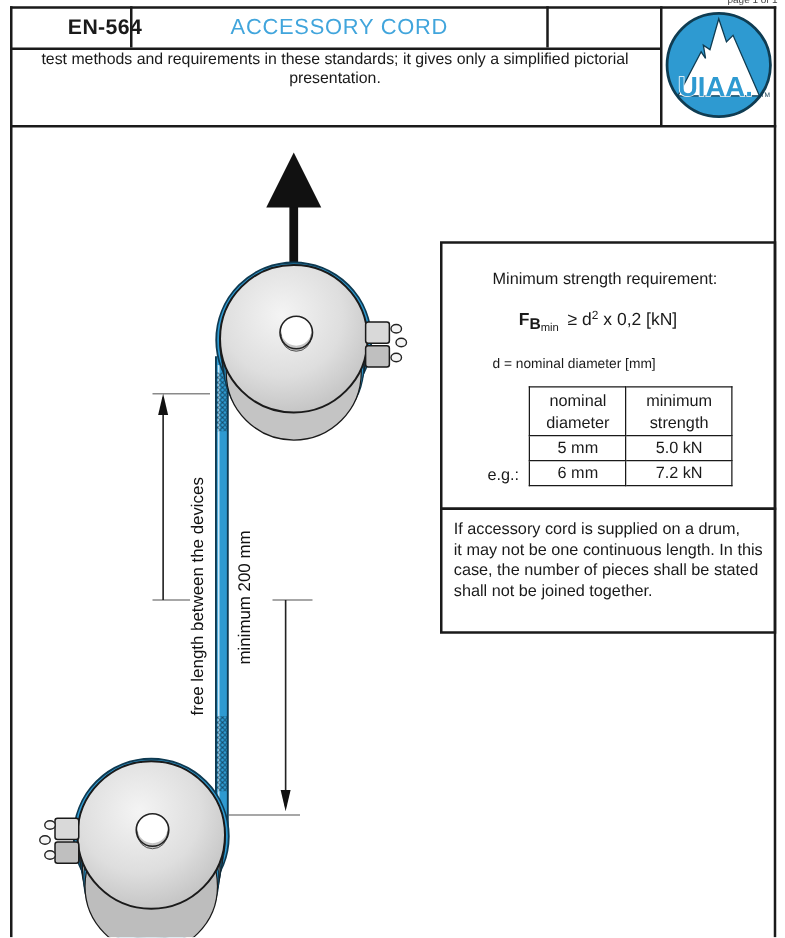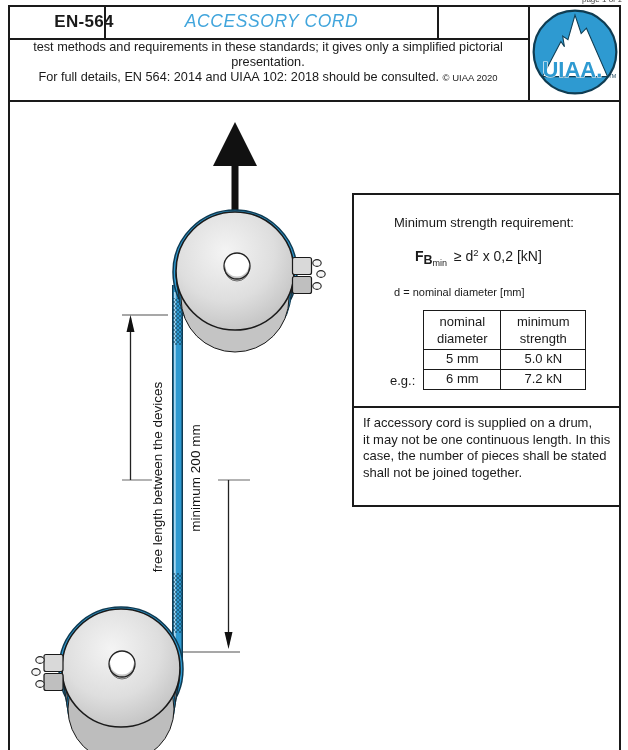--- a/index.html
+++ b/index.html
@@ -43,40 +43,36 @@
 
   <div class="line" style="left:8px;top:38px;width:520px;height:2px;"></div>
   <div class="line" style="left:8px;top:100px;width:613px;height:2px;"></div>
   <div class="line" style="left:104px;top:5px;width:2px;height:33px;"></div>
   <div class="line" style="left:437px;top:5px;width:2px;height:33px;"></div>
   <div class="line" style="left:528px;top:5px;width:2px;height:95px;"></div>
 
   <div class="cell code" style="left:8px;top:5px;width:96px;height:33px;padding-left:28px;">
     <span>EN-564</span>
   </div>
-  <div class="cell title" style="left:106px;top:5px;width:331px;height:33px;font-style:italic;">
+  <div class="cell title" style="left:106px;top:5px;width:331px;height:33px;">
     <span>ACCESSORY CORD</span>
   </div>
 
   <div class="abs" style="left:531px;top:7px;width:88px;height:90px;">
     <svg width="88" height="90" viewBox="0 0 100 102">
       <circle cx="50" cy="51" r="47" fill="#2e9ad1" stroke="#0f3c52" stroke-width="2.5"></circle>
       <path d="M 13,79 L 34,39 L 38,45 L 36,33 L 42,37 L 50,9 L 57,30 L 63,24 L 87,79 Z" fill="#ffffff" stroke="#0f3c52" stroke-width="1.2"></path>
       <text x="47" y="79" text-anchor="middle" font-size="25" font-weight="bold" fill="#2e9ad1" stroke="#ffffff" stroke-width="1.4" style="paint-order:stroke;">UIAA.</text>
       <text x="88" y="80" font-size="6" fill="#0f3c52">TM</text>
     </svg>
   </div>
 
   <div class="note">
     <div>test methods and requirements in these standards; it gives only a simplified pictorial</div>
     <div>presentation.</div>
-    <div>
-      <span>For full details, EN 564: 2014 and UIAA 102: 2018 should be consulted.</span>
-      <span class="copyright">© UIAA 2020</span>
-    </div>
   </div>
 
   <svg class="abs" style="left:0;top:100px;" width="352" height="650" viewBox="0 100 352 650">
     <defs>
       <radialGradient id="discGrad" cx="42%" cy="34%" r="75%">
         <stop offset="0%" stop-color="#f4f4f4"></stop>
         <stop offset="55%" stop-color="#dedede"></stop>
         <stop offset="100%" stop-color="#bdbdbd"></stop>
       </radialGradient>
       <pattern id="hatchP" width="4" height="4" patternUnits="userSpaceOnUse">

